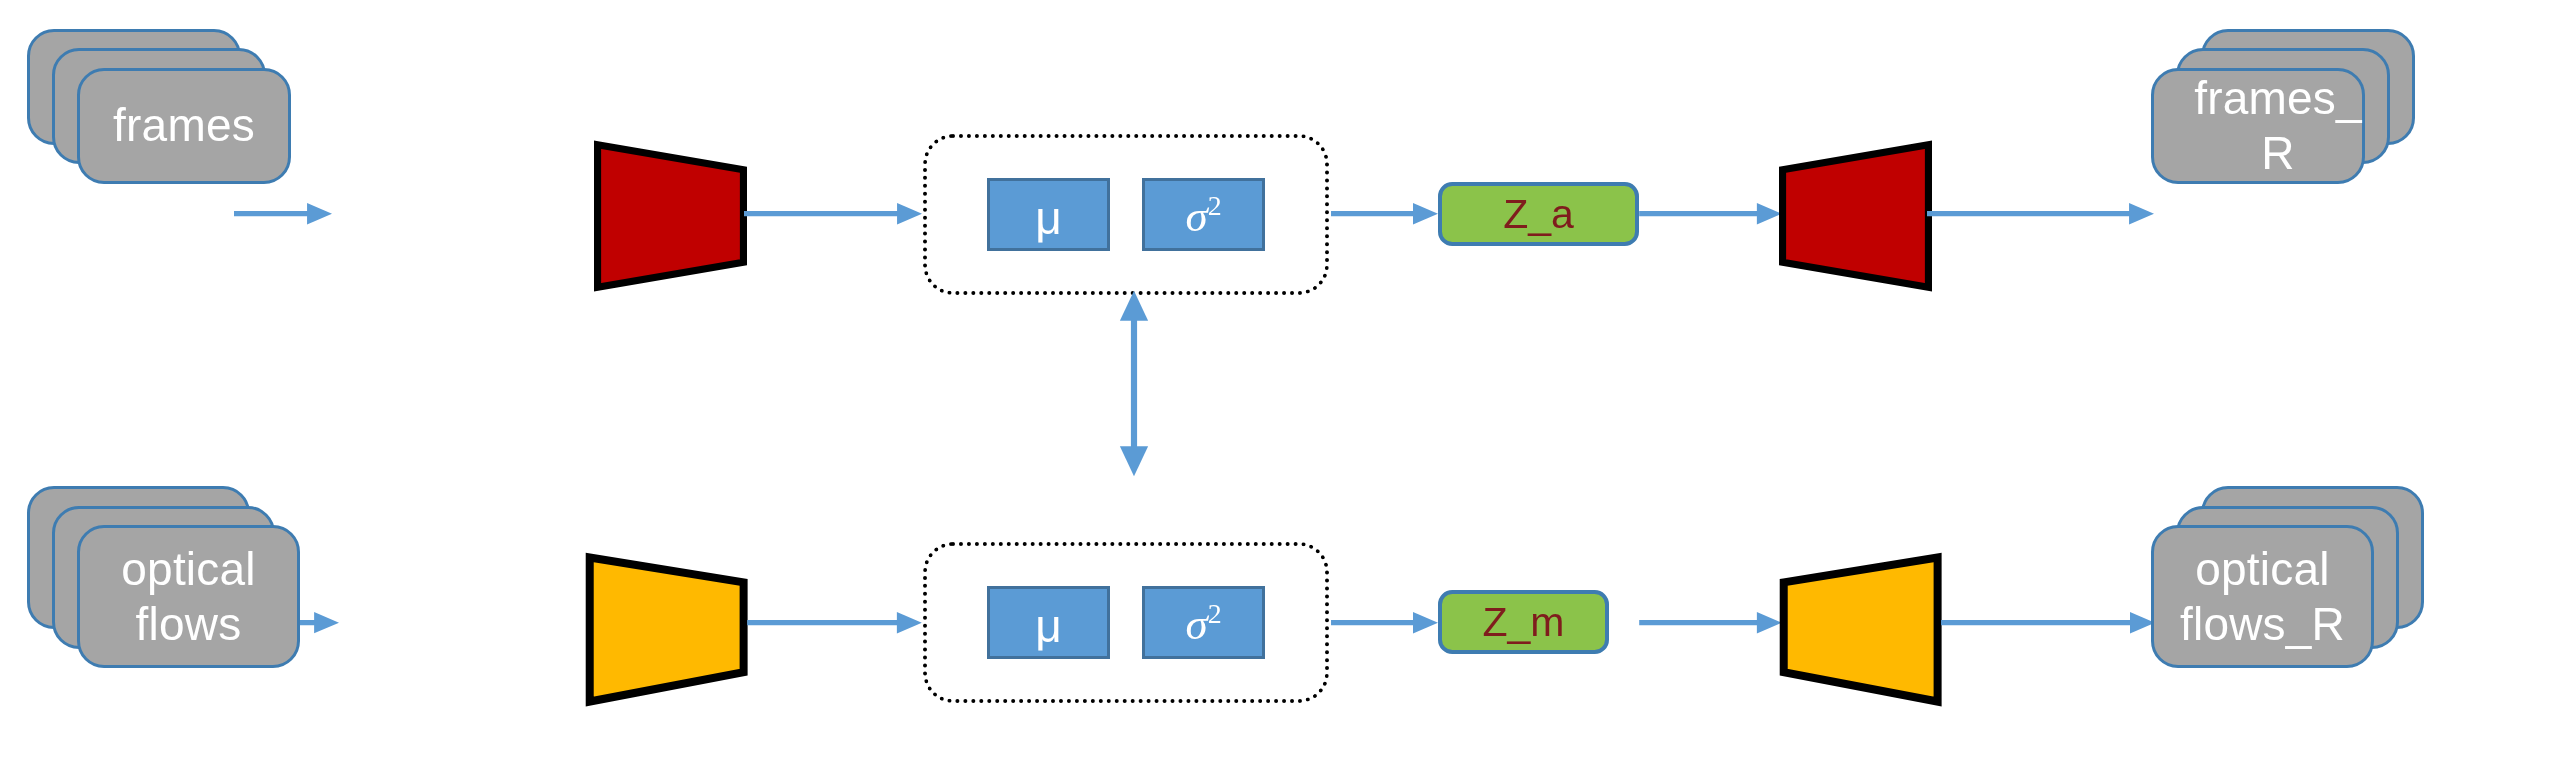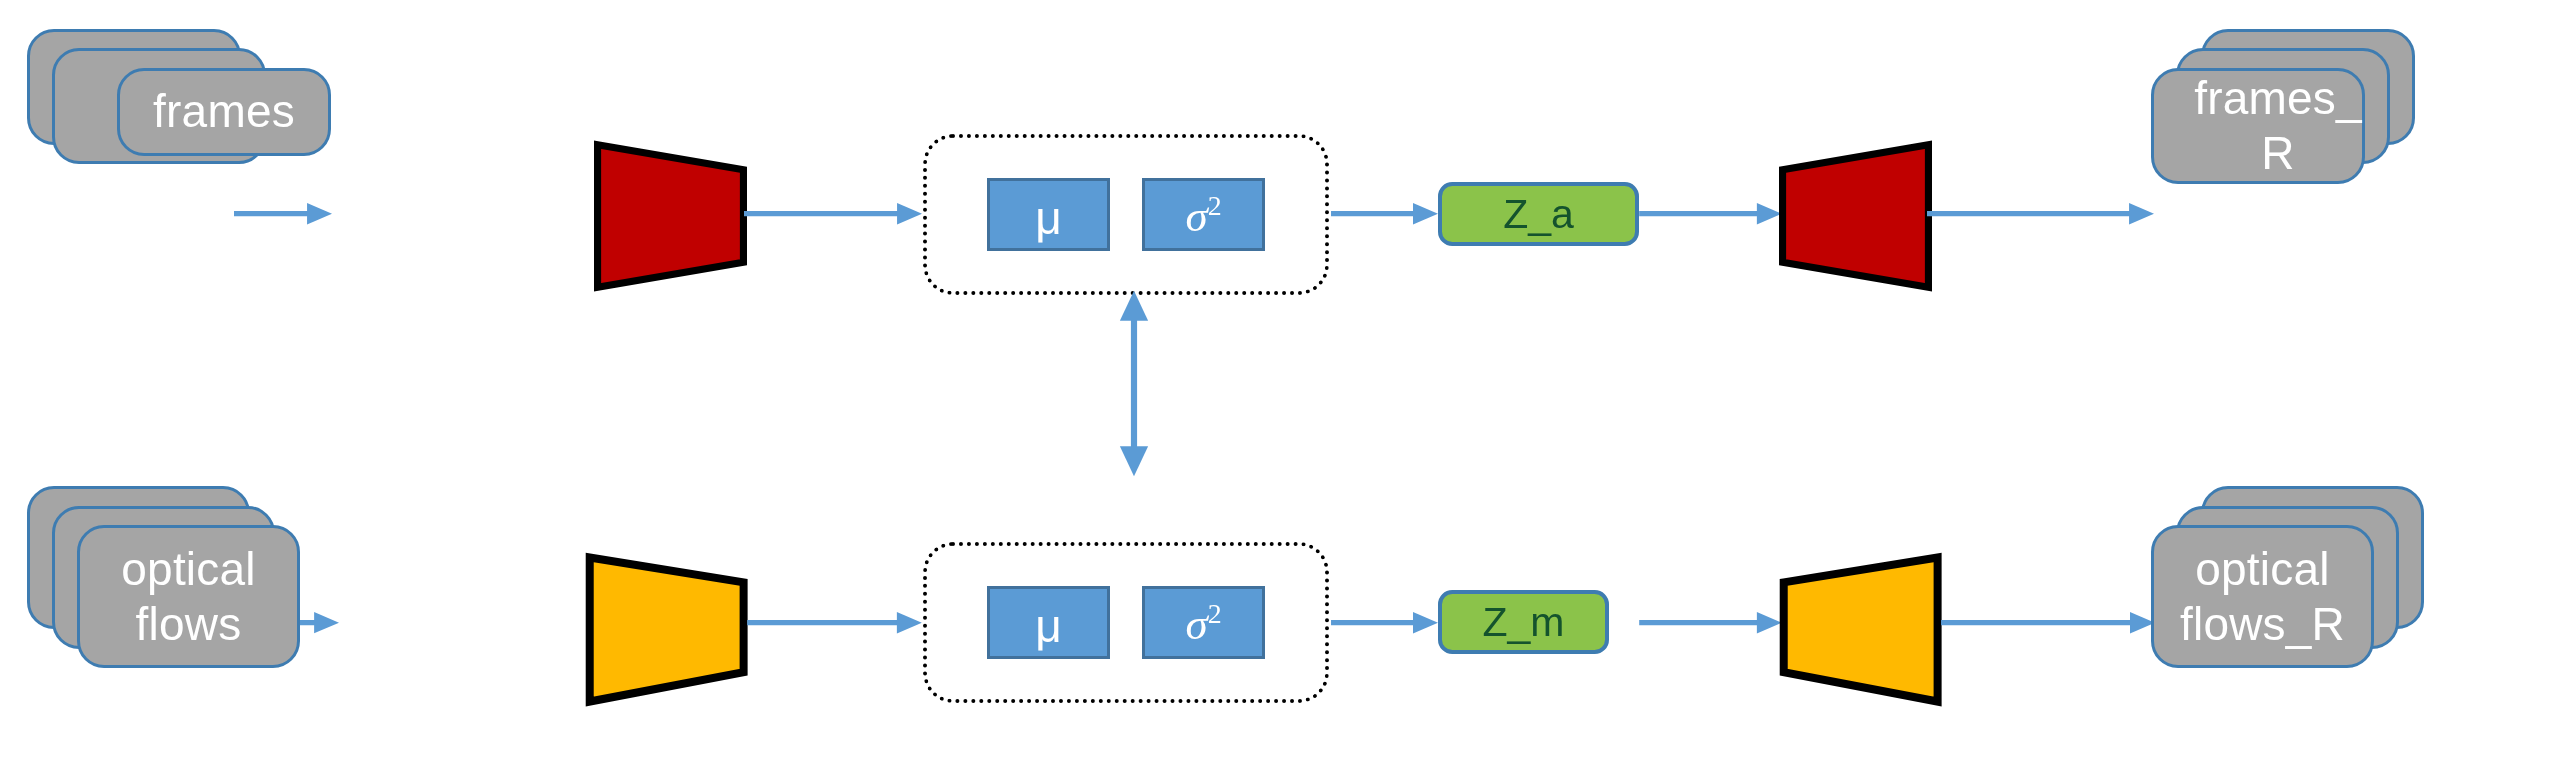--- a/index.html
+++ b/index.html
@@ -102,40 +102,40 @@
   
   .zbox {
     position: absolute;
     background: #8BC34A;
     border: 4.5px solid #3E7CB1;
     border-radius: 14.3px;
     box-sizing: border-box;
     display: flex;
     align-items: center;
     justify-content: center;
-    color: #14532d;
+    color: #7f1d1d;
     font-size: 41px;
     font-family: "Liberation Sans", sans-serif;
   }
 
   
   .conn {
     position: absolute;
   }
   .conn svg { display: block; overflow: visible; }
 </style>
 </head>
 <body>
 
 <div id="canvas">
 
   <div class="stack" style="left:27px; top:28.5px; width:285px; height:152px;">
     <div class="card back" style="left:0px; top:0px; width:214px; height:116px;"></div>
     <div class="card mid" style="left:25px; top:19.6px; width:214px; height:116px;"></div>
-    <div class="card front" style="left:50px; top:39px; width:214px; height:88px;margin-left:40px;">
+    <div class="card front" style="left:50px; top:39px; width:214px; height:116px;">
       <span class="card-label">frames</span>
     </div>
   </div>
 
   <div class="conn" style="left:234px; top:203px; width:98px; height:21.4px;">
     <svg width="98" height="21.4" viewBox="0 0 110 24">
       <line x1="0" y1="12" x2="88" y2="12" stroke="#5B9BD5" stroke-width="6"></line>
       <polygon points="82,0 110,12 82,24" fill="#5B9BD5"></polygon>
     </svg>
   </div>

